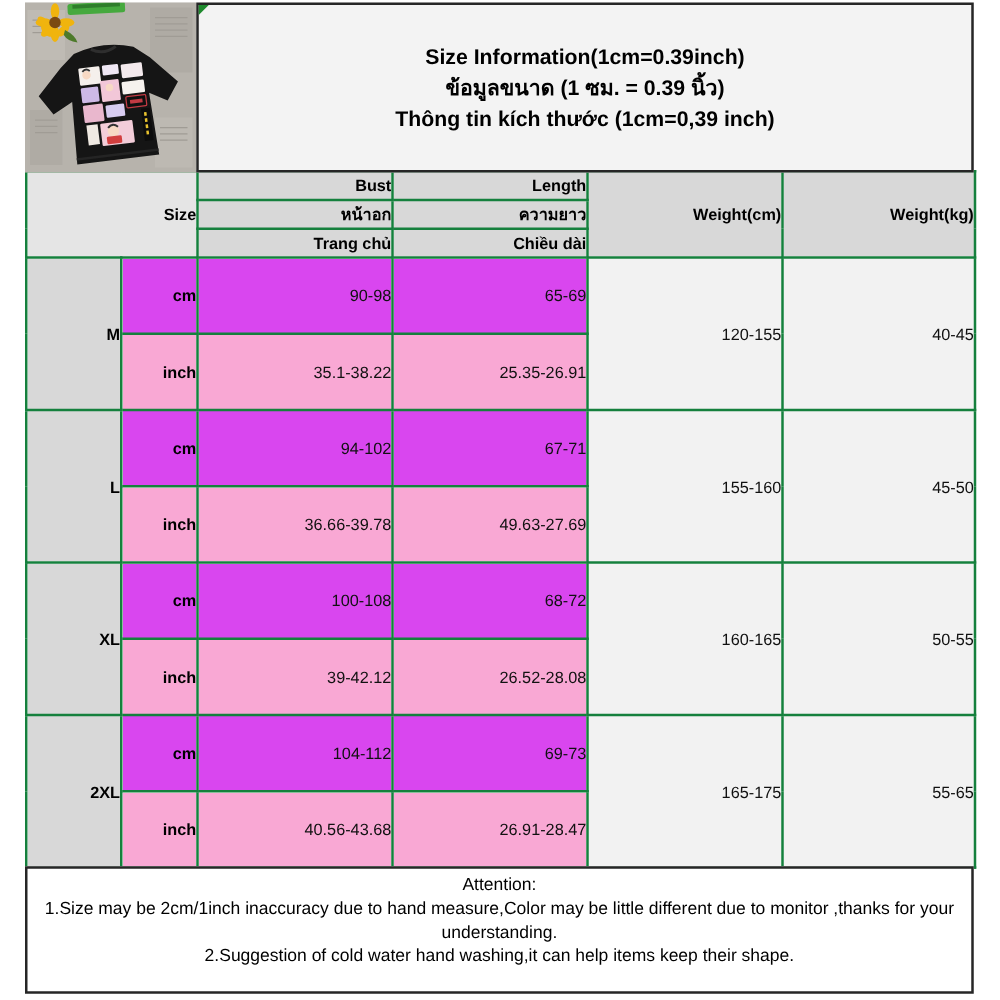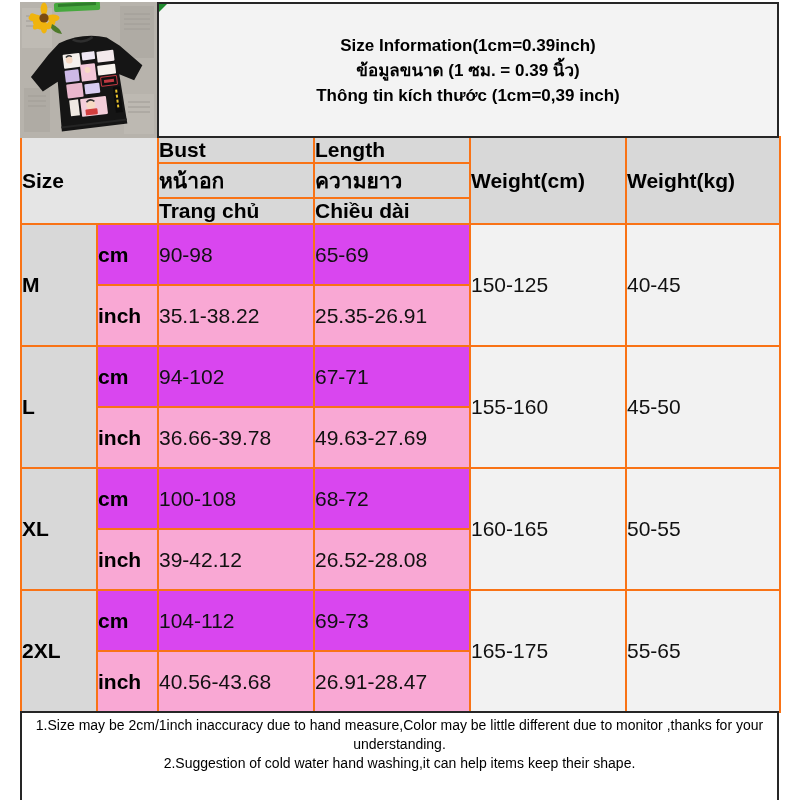--- a/index.html
+++ b/index.html
@@ -12,22 +12,22 @@
   .photo-box{width:137px;height:136px;flex:0 0 137px;overflow:hidden;background:#b7b3ac;}
   .photo-box svg{display:block;}
   .title-box{position:relative;flex:1;background:#f3f3f3;border:2px solid #262626;
     display:flex;flex-direction:column;justify-content:center;align-items:center;}
   .title-line{font-weight:bold;font-size:17px;line-height:25px;text-align:center;color:#000;}
   .corner-flag{position:absolute;left:0;top:0;width:0;height:0;
     border-top:8px solid #1f8a2e;border-right:8px solid transparent;}
 
   
   table.size-table{border-collapse:collapse;table-layout:fixed;width:759px;margin-top:-2px;}
-  table.size-table td{border:2px solid #f97316;text-align:left;vertical-align:middle;
-    padding:0;font-size:21px;overflow:hidden;}
+  table.size-table td{border:2px solid #15803d;text-align:right;vertical-align:middle;
+    padding:0;font-size:13px;overflow:hidden;}
   col.c-size{width:76px;} col.c-unit{width:61px;} col.c-bust{width:156px;}
   col.c-length{width:156px;} col.c-height{width:156px;} col.c-weight{width:154px;}
   tr.hdr-row{height:23px;}
   tr.data-row{height:61px;}
   .hdr{background:#d8d8d8;font-weight:bold;color:#000;}
   .size-big{font-size:30px;font-weight:bold;background:#e5e5e5;color:#000;}
   .size-label{background:#d8d8d8;font-weight:bold;font-size:17px;color:#000;}
   .unit-label{font-weight:bold;font-size:15px;color:#000;}
   .row-cm{background:#d946ef;}
   .row-inch{background:#f9a8d4;}
@@ -140,21 +140,21 @@
         <tr class="hdr-row">
           <td class="hdr">Trang chủ</td>
           <td class="hdr">Chiều dài</td>
         </tr>
 
         <tr class="data-row">
           <td class="size-label" rowspan="2">M</td>
           <td class="unit-label row-cm">cm</td>
           <td class="row-cm">90-98</td>
           <td class="row-cm">65-69</td>
-          <td class="hw-cell" rowspan="2">150-125</td>
+          <td class="hw-cell" rowspan="2">120-155</td>
           <td class="hw-cell" rowspan="2">40-45</td>
         </tr>
         <tr class="data-row">
           <td class="unit-label row-inch">inch</td>
           <td class="row-inch">35.1-38.22</td>
           <td class="row-inch">25.35-26.91</td>
         </tr>
 
         <tr class="data-row">
           <td class="size-label" rowspan="2">L</td>
@@ -194,18 +194,19 @@
         </tr>
         <tr class="data-row">
           <td class="unit-label row-inch">inch</td>
           <td class="row-inch">40.56-43.68</td>
           <td class="row-inch">26.91-28.47</td>
         </tr>
       </tbody>
     </table>
 
     <div class="attention-box">
+      <p>Attention:</p>
       <p>1.Size may be 2cm/1inch inaccuracy due to hand measure,Color may be little different due to monitor ,thanks for your understanding.</p>
       <p>2.Suggestion of cold water hand washing,it can help items keep their shape.</p>
     </div>
 
   </div>
 </div>
 
 </body></html>

